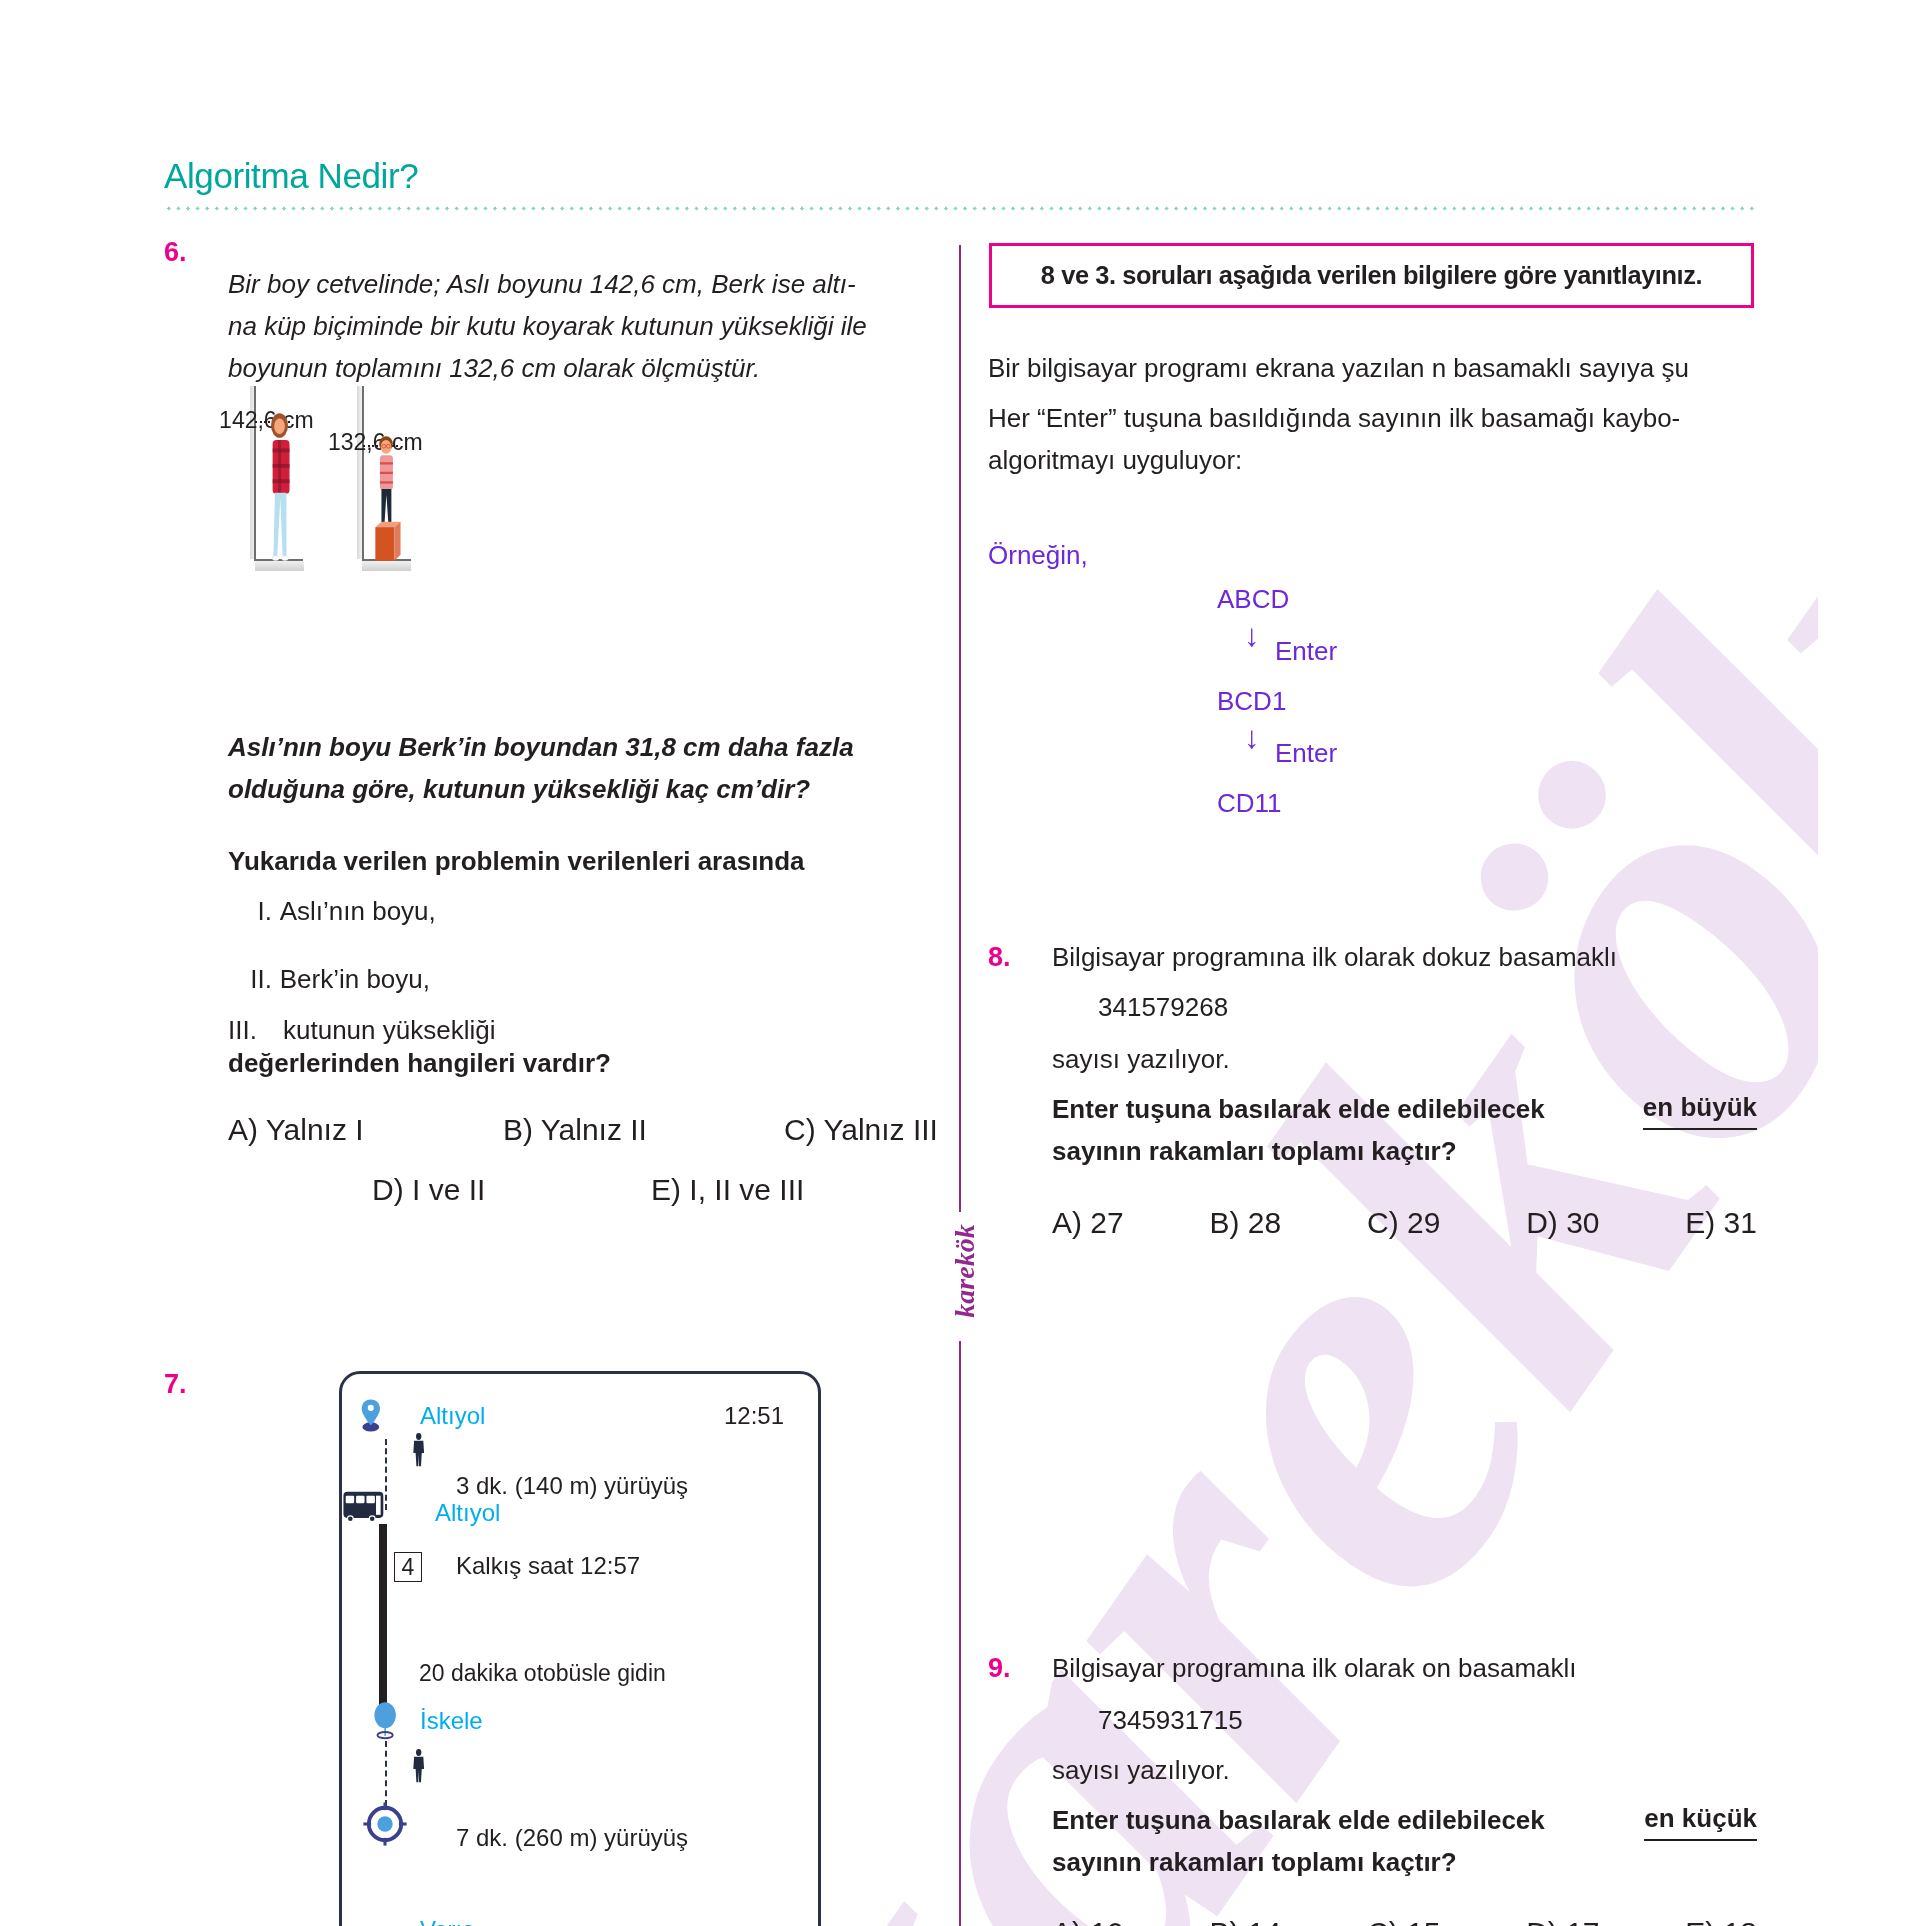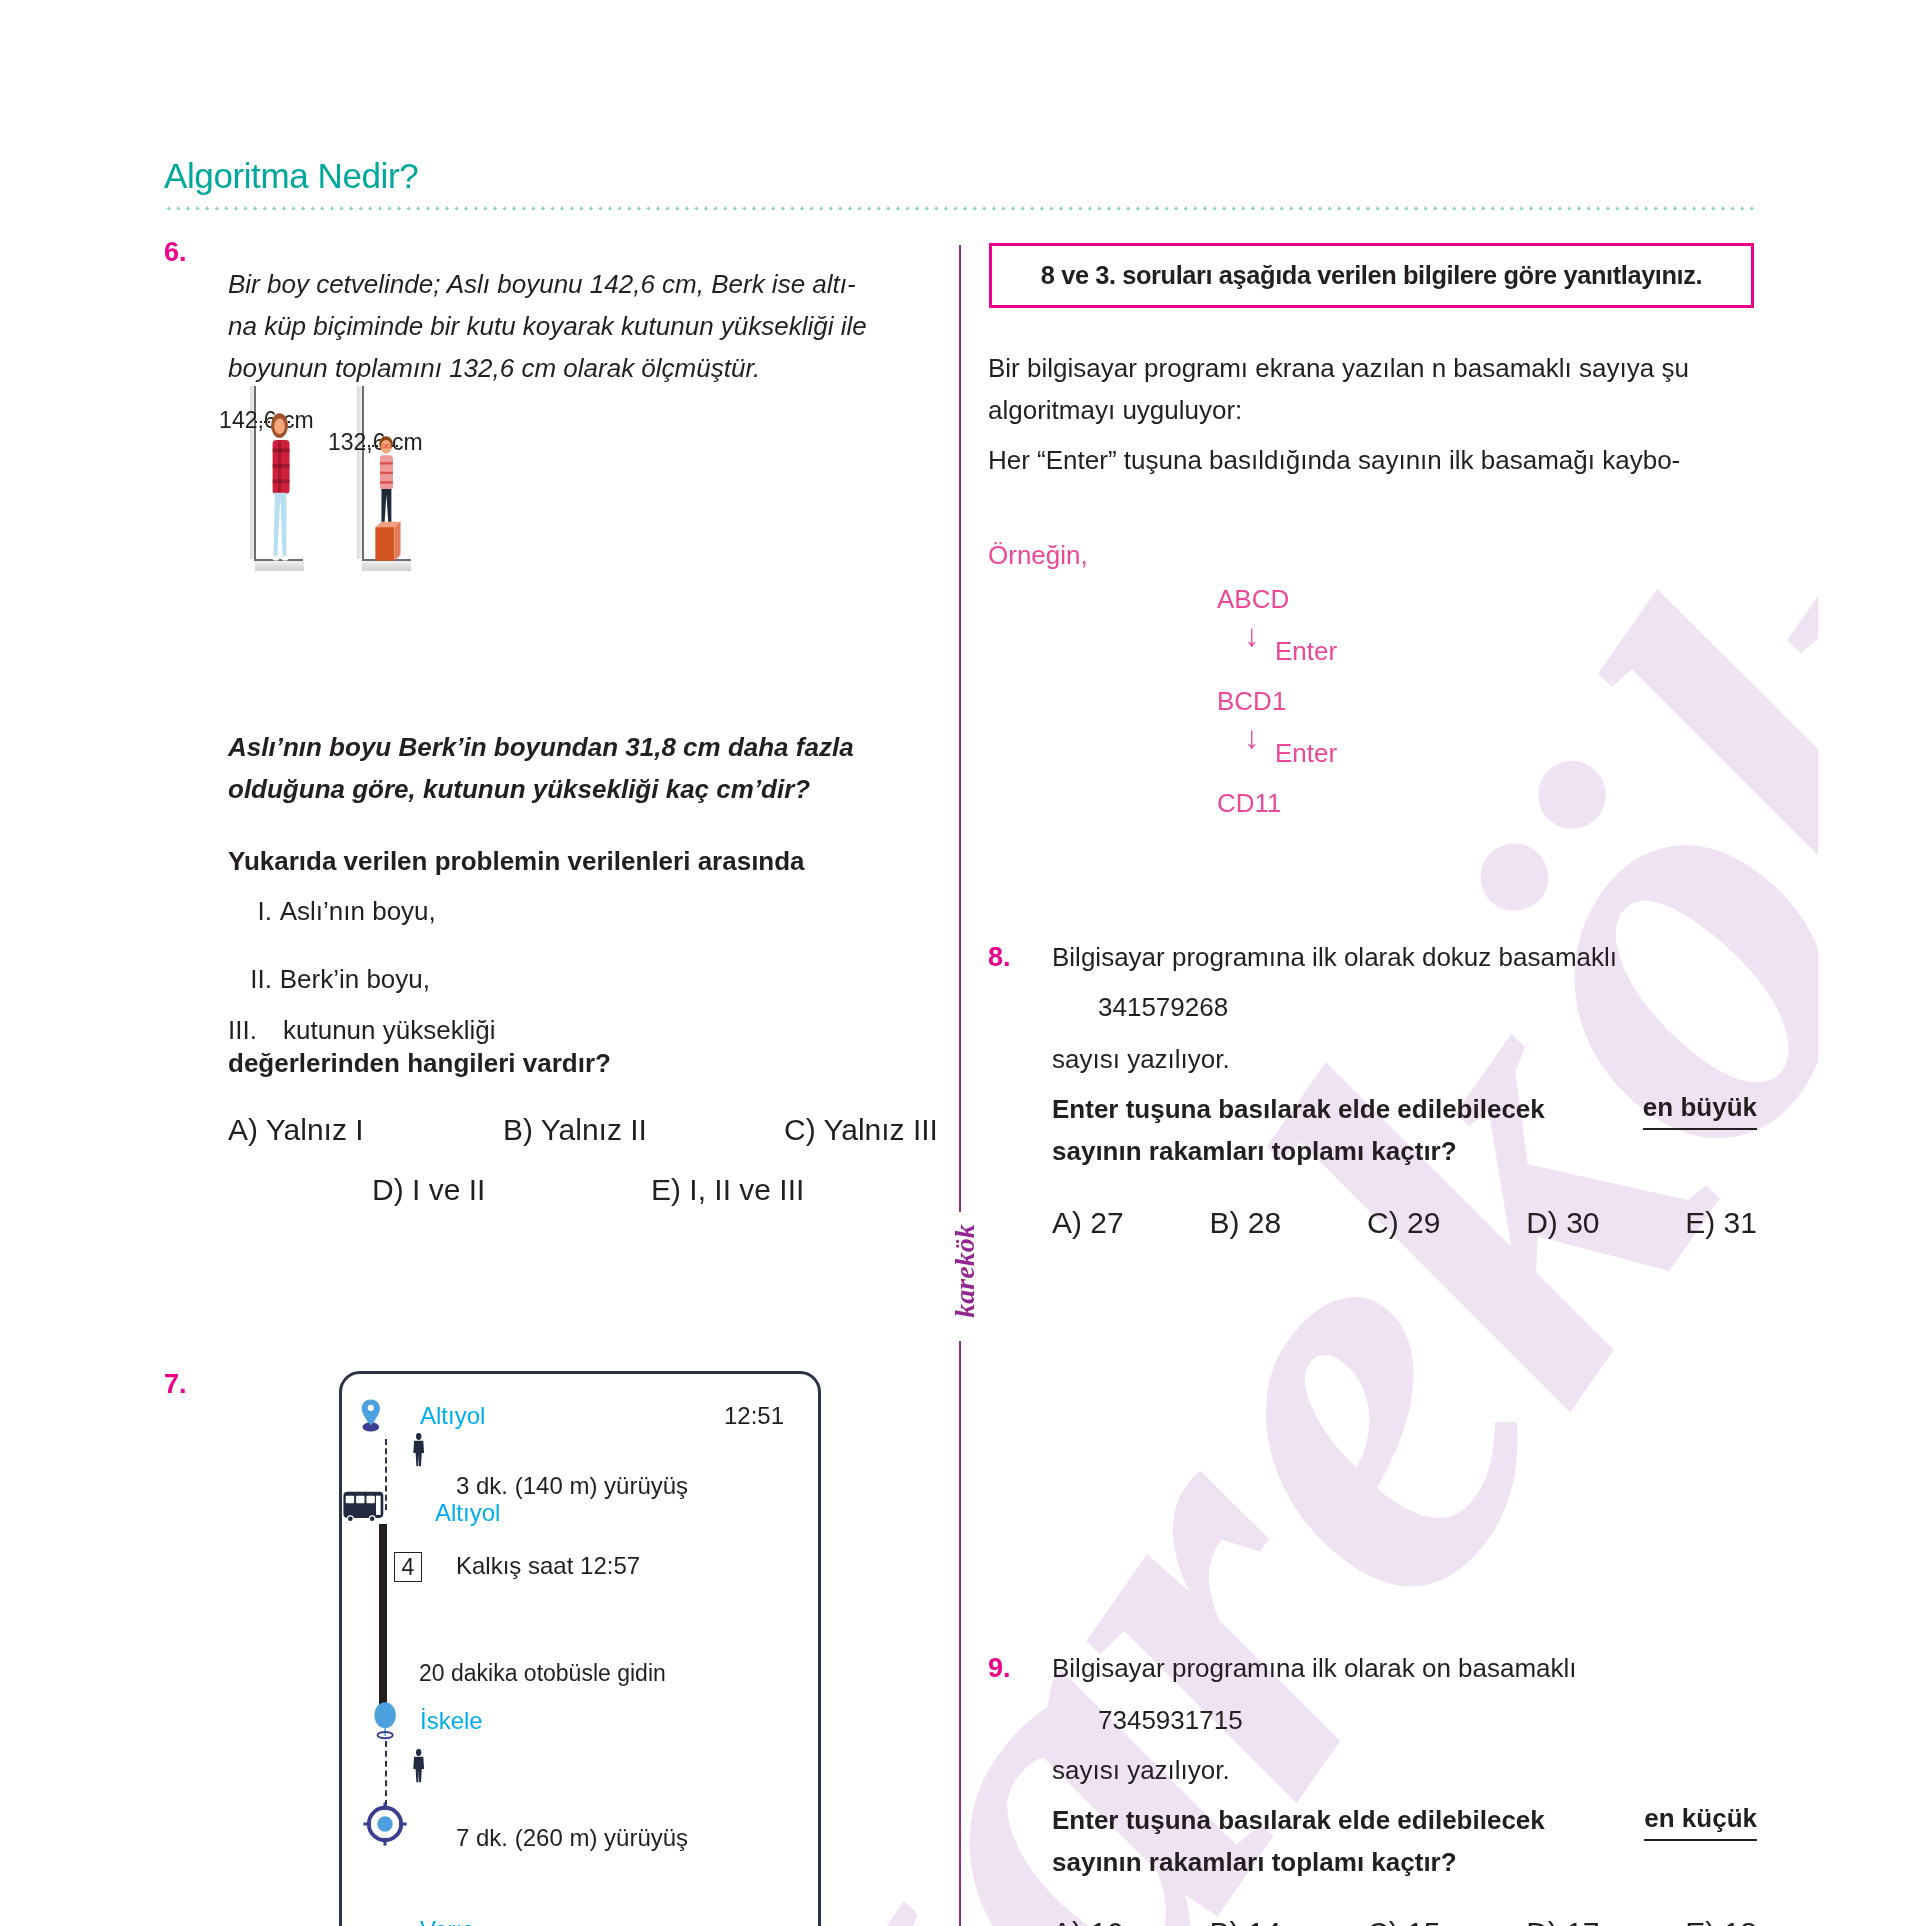--- a/index.html
+++ b/index.html
@@ -18,21 +18,21 @@
   .divider { left:959px; top:245px; width:1.9px; height:967px; background:#92278f; }
   .divider2 { left:959px; top:1341px; width:1.9px; height:952px; background:#92278f; }
   .side-label { left:934px; top:1213px; width:58px; height:116px; }
   .side-label span { display:block; transform:rotate(-90deg); transform-origin:center;
                      font-family:"Liberation Serif", serif; font-style:italic; font-weight:bold;
                      font-size:28px; color:#92278f; position:absolute; left:-23px; top:42px; width:108px; text-align:center; }
   .qnum { font-weight:bold; color:#ec008c; font-size:27px; }
   .txt { font-size:26px; line-height:42px; }
   .it { font-style:italic; }
   .b { font-weight:bold; }
-  .cyan { color:#ec4899; }
+  .cyan { color:#6d28d9; }
   .ul { border-bottom:2.3px solid #231f20; padding-bottom:0.8px; }
   .info-box { left:989px; top:243px; width:765px; height:65px; border:3.9px solid #ec008c; box-sizing:border-box;
               display:flex; align-items:center; justify-content:center; font-size:25.4px; font-weight:bold; letter-spacing:-0.4px; }
   .opt { font-size:30px; }
   
   .wall { background:linear-gradient(to right,#d9d9d9,#f2f2f2); }
   .wall-edge { background:#6d6e71; }
   .floor { background:linear-gradient(to bottom,#f0f0f0,#d0d0d0); }
   .dotline { border-top:2.3px dotted #231f20; height:0; }
   
@@ -200,22 +200,22 @@
     <rect x="66" y="106" width="8" height="20" fill="#3c3f8f"></rect>
     <rect x="14" y="66" width="20" height="8" fill="#3c3f8f"></rect>
     <rect x="106" y="66" width="20" height="8" fill="#3c3f8f"></rect>
   </svg>
   <div class="abs nav-label" style="left:420px;top:1916px;">Varış</div>
 
   <div class="abs info-box">8 ve 3. soruları aşağıda verilen bilgilere göre yanıtlayınız.</div>
 
   <div class="abs txt" style="left:988px;top:347px;width:774px;">
     <div>Bir bilgisayar programı ekrana yazılan n basamaklı sayıya şu</div>
+    <div style="margin-top:7.7px;">Her “Enter” tuşuna basıldığında sayının ilk basamağı kaybo-</div>
     <div>algoritmayı uyguluyor:</div>
-    <div style="margin-top:7.7px;">Her “Enter” tuşuna basıldığında sayının ilk basamağı kaybo-</div>
   </div>
   <div class="abs txt cyan" style="left:988px;top:534px;">Örneğin,</div>
 
   <div class="abs cyan" style="left:1217px;top:584px;font-size:26px;">ABCD</div>
   <div class="abs cyan" style="left:1244px;top:620px;font-size:31px;line-height:31px;">↓</div>
   <div class="abs cyan" style="left:1275px;top:636px;font-size:26px;">Enter</div>
   <div class="abs cyan" style="left:1217px;top:686px;font-size:26px;">BCD1</div>
   <div class="abs cyan" style="left:1244px;top:722px;font-size:31px;line-height:31px;">↓</div>
   <div class="abs cyan" style="left:1275px;top:738px;font-size:26px;">Enter</div>
   <div class="abs cyan" style="left:1217px;top:788px;font-size:26px;">CD11</div>

